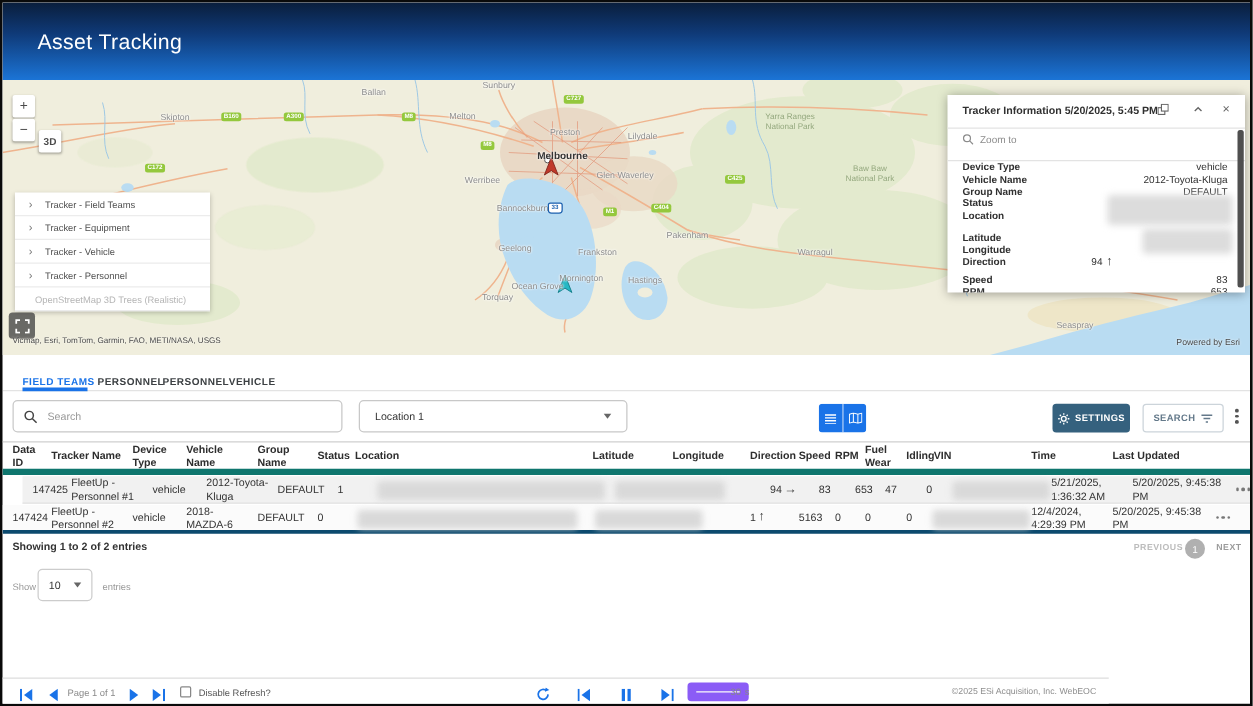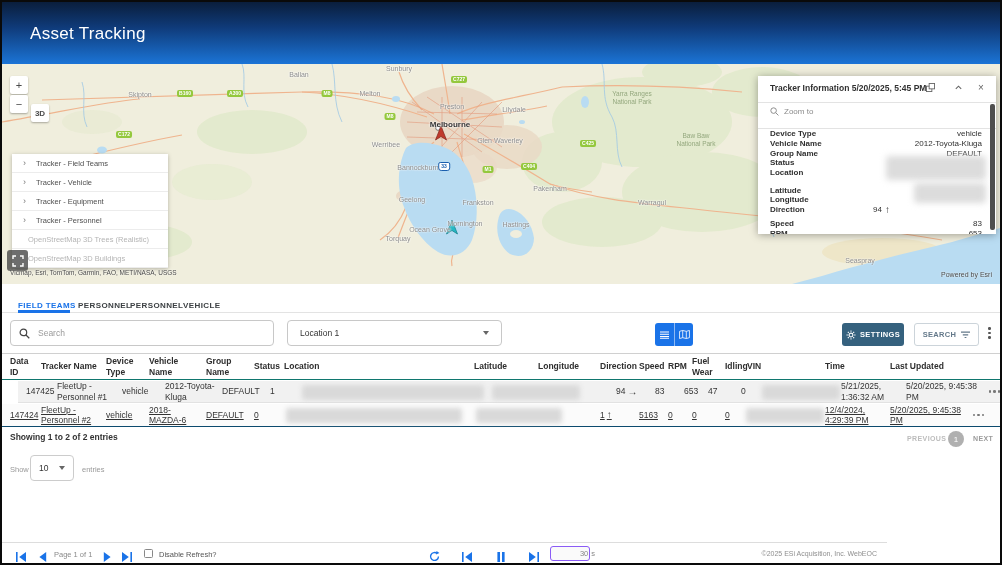--- a/index.html
+++ b/index.html
@@ -88,23 +88,23 @@
                 gap:4px;letter-spacing:.3px;cursor:pointer;}
   #search-btn{position:absolute;left:912px;top:321px;width:65px;height:23px;background:#fff;border:1px solid #ccd4da;
               border-radius:3px;color:#64798a;font-size:7.5px;font-weight:700;display:flex;align-items:center;
               justify-content:center;gap:5px;letter-spacing:.3px;cursor:pointer;}
   #kebab-menu{position:absolute;left:986px;top:325px;display:flex;flex-direction:column;gap:2px;cursor:pointer;}
   #kebab-menu i{width:2.5px;height:2.5px;border-radius:50%;background:#555;}
 
   
   #table-top-line{position:absolute;left:0;top:351px;width:998px;height:1px;background:#d0d0d0;}
   .trow{position:absolute;left:0;width:998px;display:flex;align-items:center;font-size:8.5px;color:#333;}
-  #thead{top:352px;height:26px;font-weight:700;color:#2e2e2e;line-height:1.15;border-bottom:1px solid #0f766e;}
+  #thead{top:352px;height:26px;font-weight:700;color:#2e2e2e;line-height:1.15;border-bottom:5px solid #0f766e;}
   #row1{top:379px;height:22px;background:#f1f1f1;border-bottom:1px solid #e2e2e2;margin-left:16px;}
-  #row2{top:402px;height:23px;background:#fbfbfb;border-bottom:1px solid #0c4a6e;text-decoration:underline;}
+  #row2{top:402px;height:23px;background:#fbfbfb;border-bottom:3px solid #0c4a6e;}
   .c{padding-right:4px;line-height:1.2;}
   .c1{width:39px;padding-left:8px;}
   .c2{width:65px;}.c3{width:43px;}.c4{width:57px;}.c5{width:48px;}.c6{width:30px;}
   .c7{width:190px;}.c8{width:64px;}.c9{width:62px;}.c10{width:39px;}.c11{width:29px;}
   .c12{width:24px;}.c13{width:33px;}.c14{width:22px;}.c15{width:78px;}.c16{width:65px;}.c17{width:76px;}
   .c18{width:30px;display:flex;justify-content:flex-end;padding-right:12px;}
   .row-blur{position:absolute;top:4px;height:15px;background:#d9d9d9;filter:blur(2.5px);border-radius:3px;}
   .row-kebab{display:flex;gap:2px;cursor:pointer;}
   .row-kebab i{width:2.5px;height:2.5px;border-radius:50%;background:#777;}
   .dircell{display:flex;align-items:center;gap:2px;}
@@ -118,21 +118,21 @@
   #page-size-select{position:absolute;left:28px;top:453px;width:44px;height:26px;border:1px solid #ccc;border-radius:4px;
                     display:flex;align-items:center;padding:0 8px;font-size:8.5px;color:#333;cursor:pointer;background:#fff;}
   #entries-label{position:absolute;left:80px;top:463px;font-size:7.5px;color:#999;}
 
   
   #footer{position:absolute;left:0;top:540px;width:885px;height:21px;border-top:1px solid #ddd;background:#fff;}
   .f-icon{position:absolute;top:5px;cursor:pointer;}
   #page-status{position:absolute;left:52px;top:7px;font-size:7.5px;color:#8a8a8a;}
   #refresh-checkbox{position:absolute;left:142px;top:6px;width:9px;height:9px;border:1px solid #888;border-radius:1.5px;cursor:pointer;}
   #disable-refresh-label{position:absolute;left:157px;top:7px;font-size:7.5px;color:#555;}
-  #interval-box{position:absolute;left:548px;top:3px;width:40px;height:15px;border:1px solid #8b5cf6;border-radius:3px;
+  #interval-box{position:absolute;left:548px;top:3px;width:40px;height:15px;border:7px solid #8b5cf6;border-radius:3px;
                 background:#fafafa;display:flex;align-items:center;justify-content:center;gap:3px;
                 font-size:7.5px;color:#888;padding-left:35px;}
   #copyright{position:absolute;right:10px;top:7px;font-size:7px;color:#8f8f8f;}
 </style>
 </head>
 <body>
 
 <div id="app">
 
   <div id="header">
@@ -265,33 +265,30 @@
     <div class="map-ctl" style="left:8px;top:12px;">+</div>
     <div class="map-ctl" style="left:8px;top:31px;">−</div>
     <div class="map-ctl" id="btn-3d" style="left:29px;top:12px;margin-top:28px;">3D</div>
 
     <div id="layer-panel">
         <div id="layer-list">
           <div class="layer-item">
             <span>Tracker - Field Teams</span>
           </div>
           <div class="layer-item">
+            <span>Tracker - Equipment</span>
+          </div>
+          <div class="layer-item">
             <span>Tracker - Vehicle</span>
-          </div>
-          <div class="layer-item">
-            <span>Tracker - Equipment</span>
           </div>
           <div class="layer-item">
             <span>Tracker - Personnel</span>
           </div>
           <div class="layer-item disabled">
             <span>OpenStreetMap 3D Trees (Realistic)</span>
-          </div>
-          <div class="layer-item disabled">
-            <span>OpenStreetMap 3D Buildings</span>
           </div>
         </div>
       </div>
 
     <div id="expand-btn">
       <svg width="12" height="12" viewBox="0 0 12 12">
         <path d="M1 4V1H4 M8 1H11V4 M11 8V11H8 M4 11H1V8" fill="none" stroke="#fff" stroke-width="1.4"></path>
       </svg>
     </div>
 

